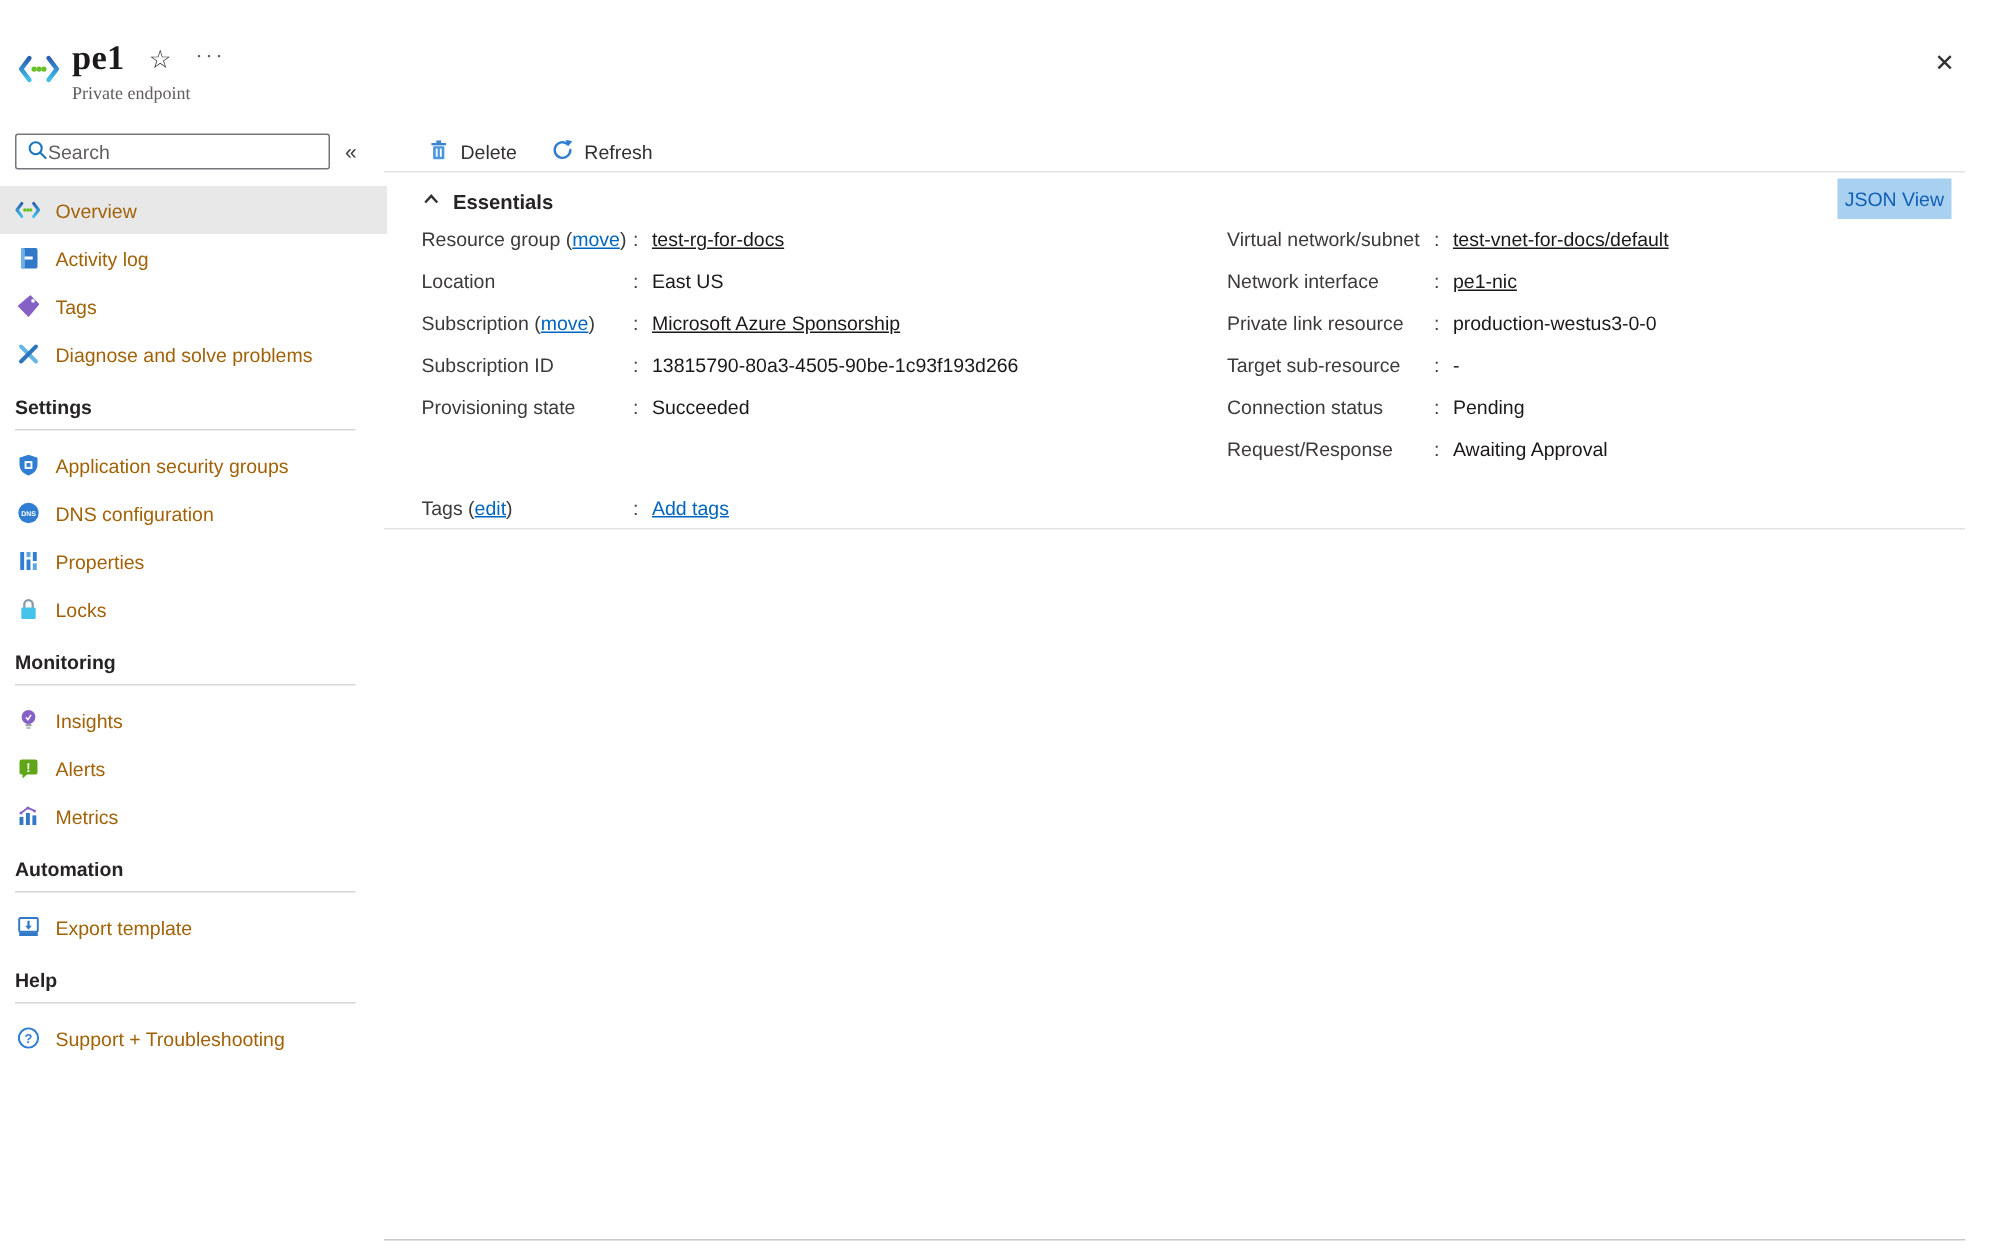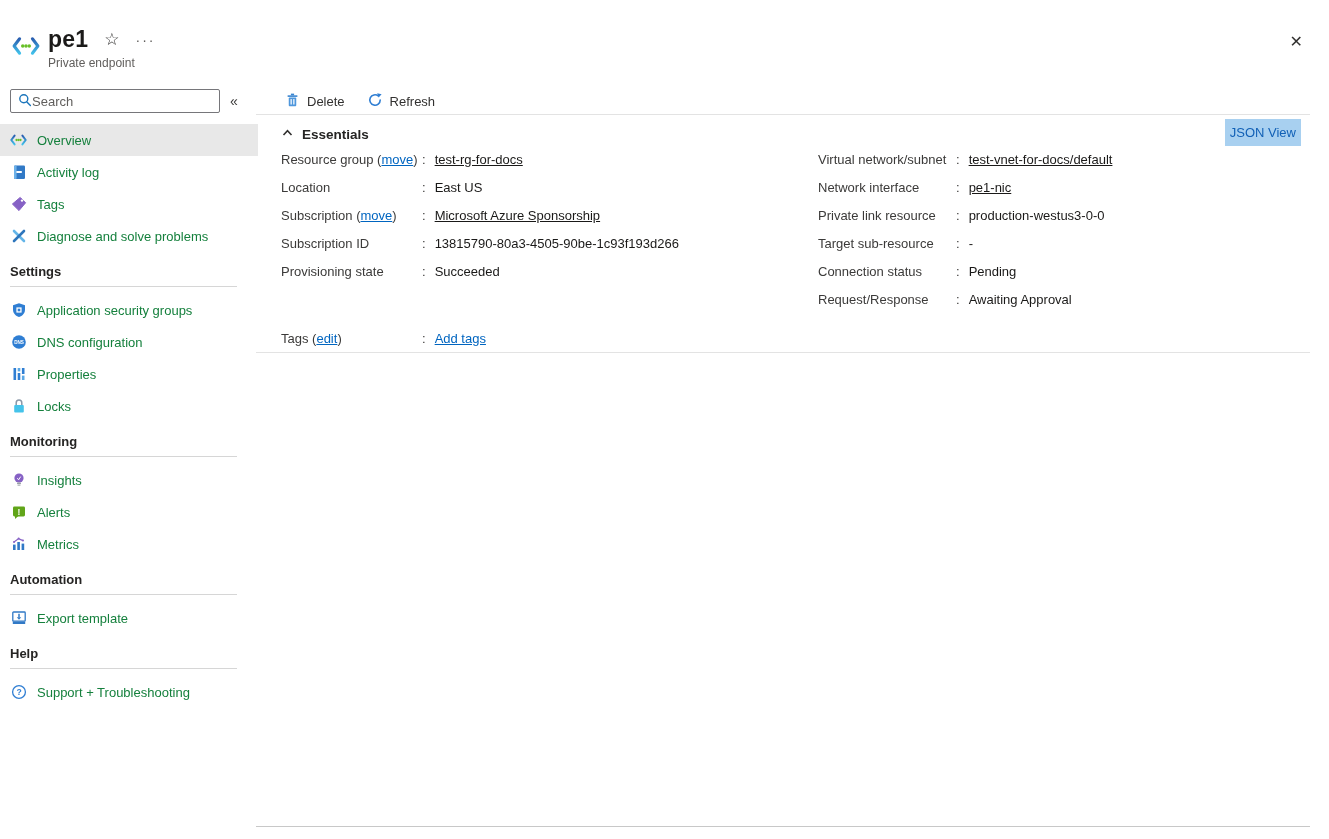--- a/index.html
+++ b/index.html
@@ -3,40 +3,40 @@
 <meta charset="utf-8">
 <style>
   * { box-sizing: border-box; margin: 0; padding: 0; }
   html,body { width:1329px; height:839px; background:#fff; overflow:hidden; }
   body { font-family:"Liberation Sans", sans-serif; color:#292827; position:relative; font-size:13px; }
   button { background:none; border:none; font-family:inherit; cursor:pointer; }
   a { color:#0065c0; text-decoration:underline; cursor:pointer; }
 
   
   .logo { position:absolute; left:12px; top:36px; }
-  .title-wrap { position:absolute; left:48px; top:26px; }
+  .title-wrap { position:absolute; left:48px; top:26px;font-family:Liberation Serif, serif; }
   .title-row { display:flex; align-items:center; gap:16px; }
   .page-title { font-size:23px; font-weight:700; color:#1b1a19; letter-spacing:.2px; }
   .star-btn { font-size:17px; color:#323130; line-height:1; }
   .more-btn { font-size:14px; color:#605e5c; letter-spacing:2px; line-height:1; }
   .subtitle { font-size:12px; color:#605e5c; margin-top:3px; }
   .close-btn { position:absolute; right:26px; top:32px; font-size:16px; color:#323130; }
 
   
   .sidebar { position:absolute; left:0; top:88px; width:258px; bottom:0; background:#fff; }
   .search-row { display:flex; align-items:center; padding-left:10px; margin-top:1px; }
   .searchbox { width:210px; height:24px; border:1px solid #76767a; border-radius:2px;
                display:flex; align-items:center; padding:0 7px; gap:0; background:#fff; }
   .searchbox input { border:none; outline:none; width:100%; font-size:13px; color:#323130;
                      font-family:inherit; background:transparent; }
   .searchbox input::placeholder { color:#605e5c; opacity:1; }
   .collapse-btn { margin-left:10px; font-size:14px; color:#3b3a39; }
   .nav { margin-top:11px; }
   .nav-item { display:flex; align-items:center; gap:10px; height:32px; padding:0 10px;
-              font-size:13px; color:#15803d; cursor:pointer; }
+              font-size:13px; color:#a16207; cursor:pointer; }
   .nav-item.selected { background:#e8e8e8; }
   .nav-item .ic { width:17px; display:flex; justify-content:center; flex:0 0 17px; }
   .section-title { margin-top:12px; padding:0 10px; height:16px; line-height:16px;
                    font-weight:700; font-size:13px; color:#252423; }
   .section-divider { border-top:1px solid #d6d6d6; margin:6px 21px 7px 10px; }
 
   
   .content { position:absolute; left:256px; top:88px; right:0; bottom:0; }
   .toolbar { height:26px; display:flex; align-items:center; padding-left:29px; gap:22px; }
   .tb-btn { display:flex; align-items:center; gap:7px; font-size:13px; color:#323130; height:26px; }

